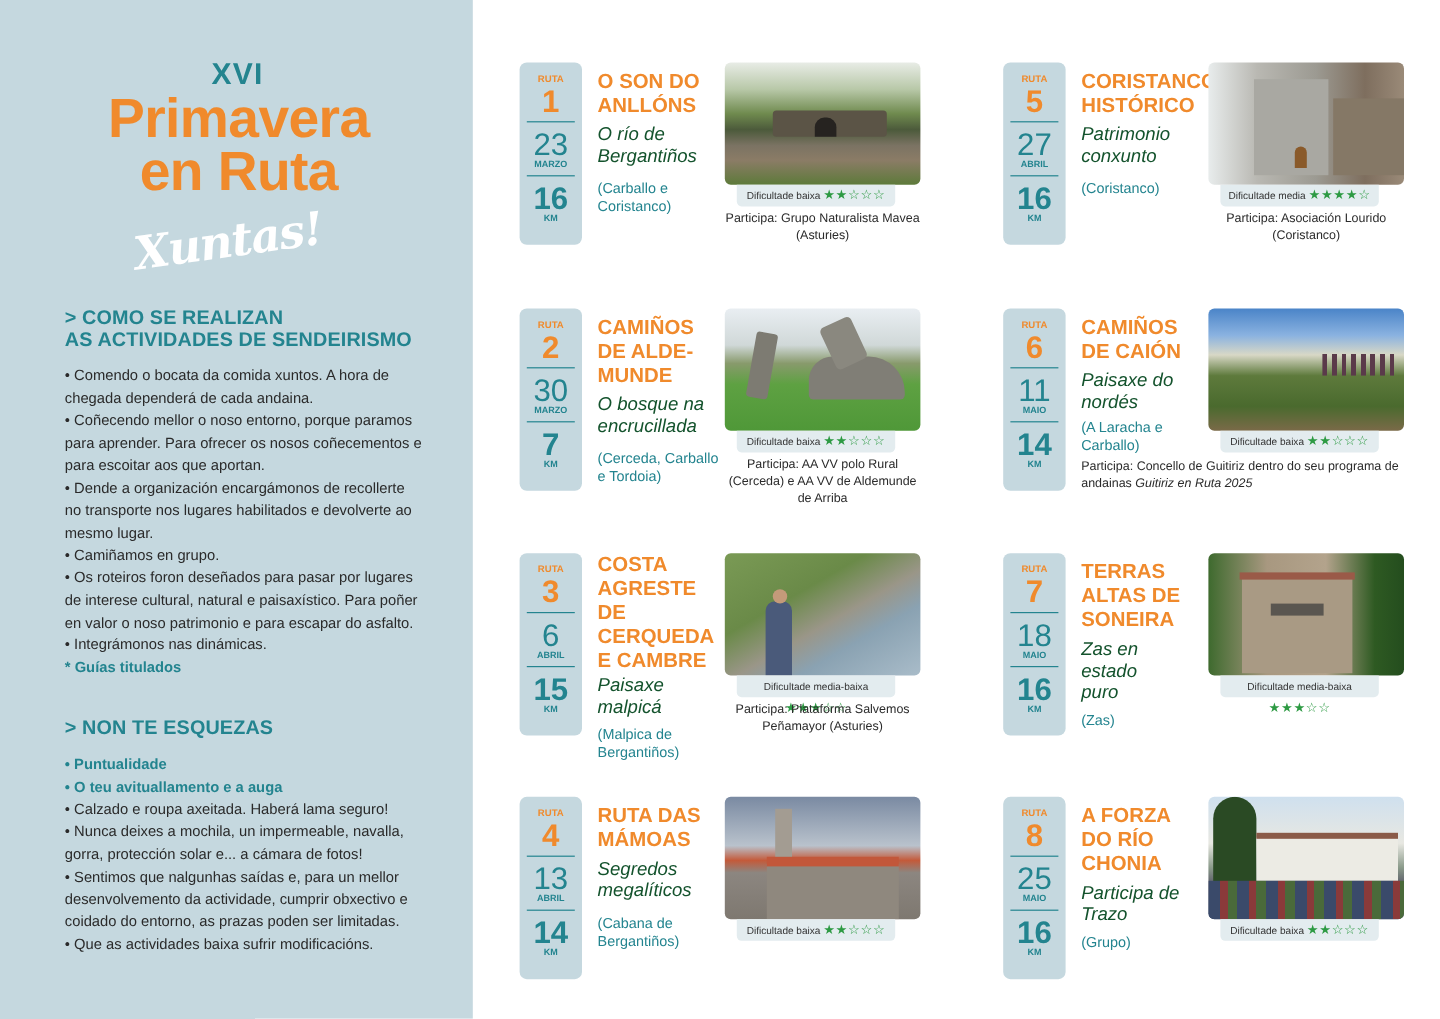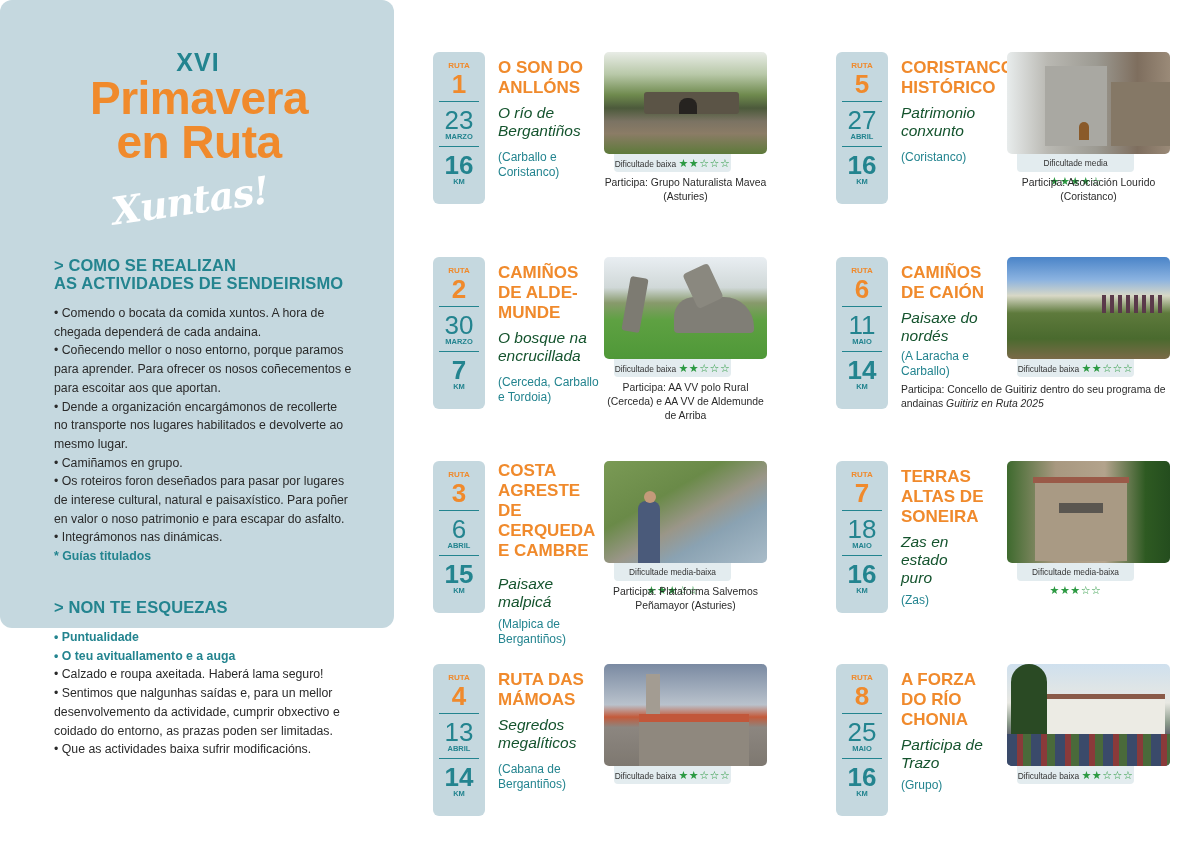--- a/index.html
+++ b/index.html
@@ -1,22 +1,21 @@
 <!DOCTYPE html>
 <html><head>
 <meta charset="utf-8">
 <style>
   * { box-sizing: border-box; margin: 0; padding: 0; }
   html, body { width: 1200px; height: 849px; overflow: hidden; background: #ffffff; }
   body { font-family: "Liberation Sans", "DejaVu Sans", sans-serif; position: relative; color: #2b2b2b; }
 
   .left-panel {
-    position: absolute; left: 0; top: 0; width: 394px; height: 628px;
+    position: absolute; left: 0; top: 0; width: 394px; height: 849px;
     background: #c5d8df;
-    border-radius: 12px;
   }
   .brand { position: absolute; left: 0; top: 48px; width: 394px; text-align: center; }
   .brand-xvi { color: #23848f; font-weight: bold; font-size: 25px; letter-spacing: 1px; line-height: 28px; margin-left: 2px; }
   .brand-title { color: #f08a2c; font-weight: bold; font-size: 46px; line-height: 44px; letter-spacing: -0.5px; margin-left: 4px; }
   .brand-script {
     color: #ffffff; font-family: "DejaVu Serif", serif; font-style: italic; font-weight: bold;
     font-size: 38px; transform: rotate(-8deg); margin-top: 14px; margin-left: -14px; letter-spacing: -1px;
   }
 
   .section { position: absolute; left: 54px; width: 300px; }
@@ -47,21 +46,21 @@
 
   .info { position: absolute; left: 65px; top: 6px; width: 104px; }
   .info .title { color: #f08a2c; font-weight: bold; font-size: 17px; line-height: 20px; text-transform: uppercase; }
   .info .subtitle { color: #14532d; font-style: italic; font-size: 15.5px; line-height: 18px; margin-top: 6px; }
   .info .place { color: #23848f; font-size: 12px; line-height: 15px; margin-top: 10px; }
 
   .photo {
     position: absolute; left: 171px; top: 0; width: 163px; height: 102px; border-radius: 5px; overflow: hidden;
   }
   .diff {
-    position: absolute; left: 181px; top: 102px; width: 117px; height: 18px;
+    position: absolute; left: 181px; top: 102px; width: 132px; height: 18px;
     background: #e3ecef; border-radius: 0 0 4px 4px; text-align: center;
     font-size: 8.4px; line-height: 18px; color: #333;
   }
   .diff .stars { color: #2d9a43; font-size: 11px; letter-spacing: 0.5px; }
   .participa {
     position: absolute; left: 171px; top: 124px; width: 163px; text-align: center;
     font-size: 10.4px; line-height: 14px; color: #2b2b2b;
   }
   .participa.wide { left: 65px; width: 275px; text-align: left; top: 126px; }
 
@@ -102,20 +101,21 @@
       <li class="hl">* Guías titulados</li>
     </ul>
   </div>
 
   <div class="section section-remember">
     <h2>&gt; NON TE ESQUEZAS</h2>
     <ul>
       <li class="hl">• Puntualidade</li>
       <li class="hl">• O teu avituallamento e a auga</li>
       <li>• Calzado e roupa axeitada. Haberá lama seguro!</li>
+      <li>• Nunca deixes a mochila, un impermeable, navalla, gorra, protección solar e... a cámara de fotos!</li>
       <li>• Sentimos que nalgunhas saídas e, para un mellor desenvolvemento da actividade,  cumprir obxectivo e coidado do entorno, as prazas poden ser limitadas.</li>
       <li>• Que as actividades baixa sufrir modificacións.</li>
     </ul>
   </div>
 </div>
 
 <div class="route" style="left:433px; top:52px;">
   <div class="badge">
     <div class="lbl">RUTA</div>
     <div class="num">1</div>
@@ -176,21 +176,21 @@
     <div class="num">3</div>
     <div class="sep"></div>
     <div class="day">6</div>
     <div class="mon">ABRIL</div>
     <div class="sep"></div>
     <div class="km">15</div>
     <div class="kml">KM</div>
   </div>
   <div class="info" style="top:0;">
     <div class="title">COSTA AGRESTE DE CERQUEDA E CAMBRE</div>
-    <div class="subtitle" style="margin-top:14px;">Paisaxe malpicá</div>
+    <div class="subtitle" style="margin-top:2px;">Paisaxe malpicá</div>
     <div class="place" style="margin-top:6px;">(Malpica de Bergantiños)</div>
   </div>
   <div class="photo ph-coast">
     <div class="shape" style="left:34px;top:40px;width:22px;height:62px;background:#4a5a7a;border-radius:8px 8px 0 0;"></div>
     <div class="shape" style="left:40px;top:30px;width:12px;height:12px;background:#c49a7a;border-radius:50%;"></div>
   </div>
   <div class="diff">
     <span>Dificultade media-baixa</span>
     <span class="stars">★★★☆☆</span>
   </div>

